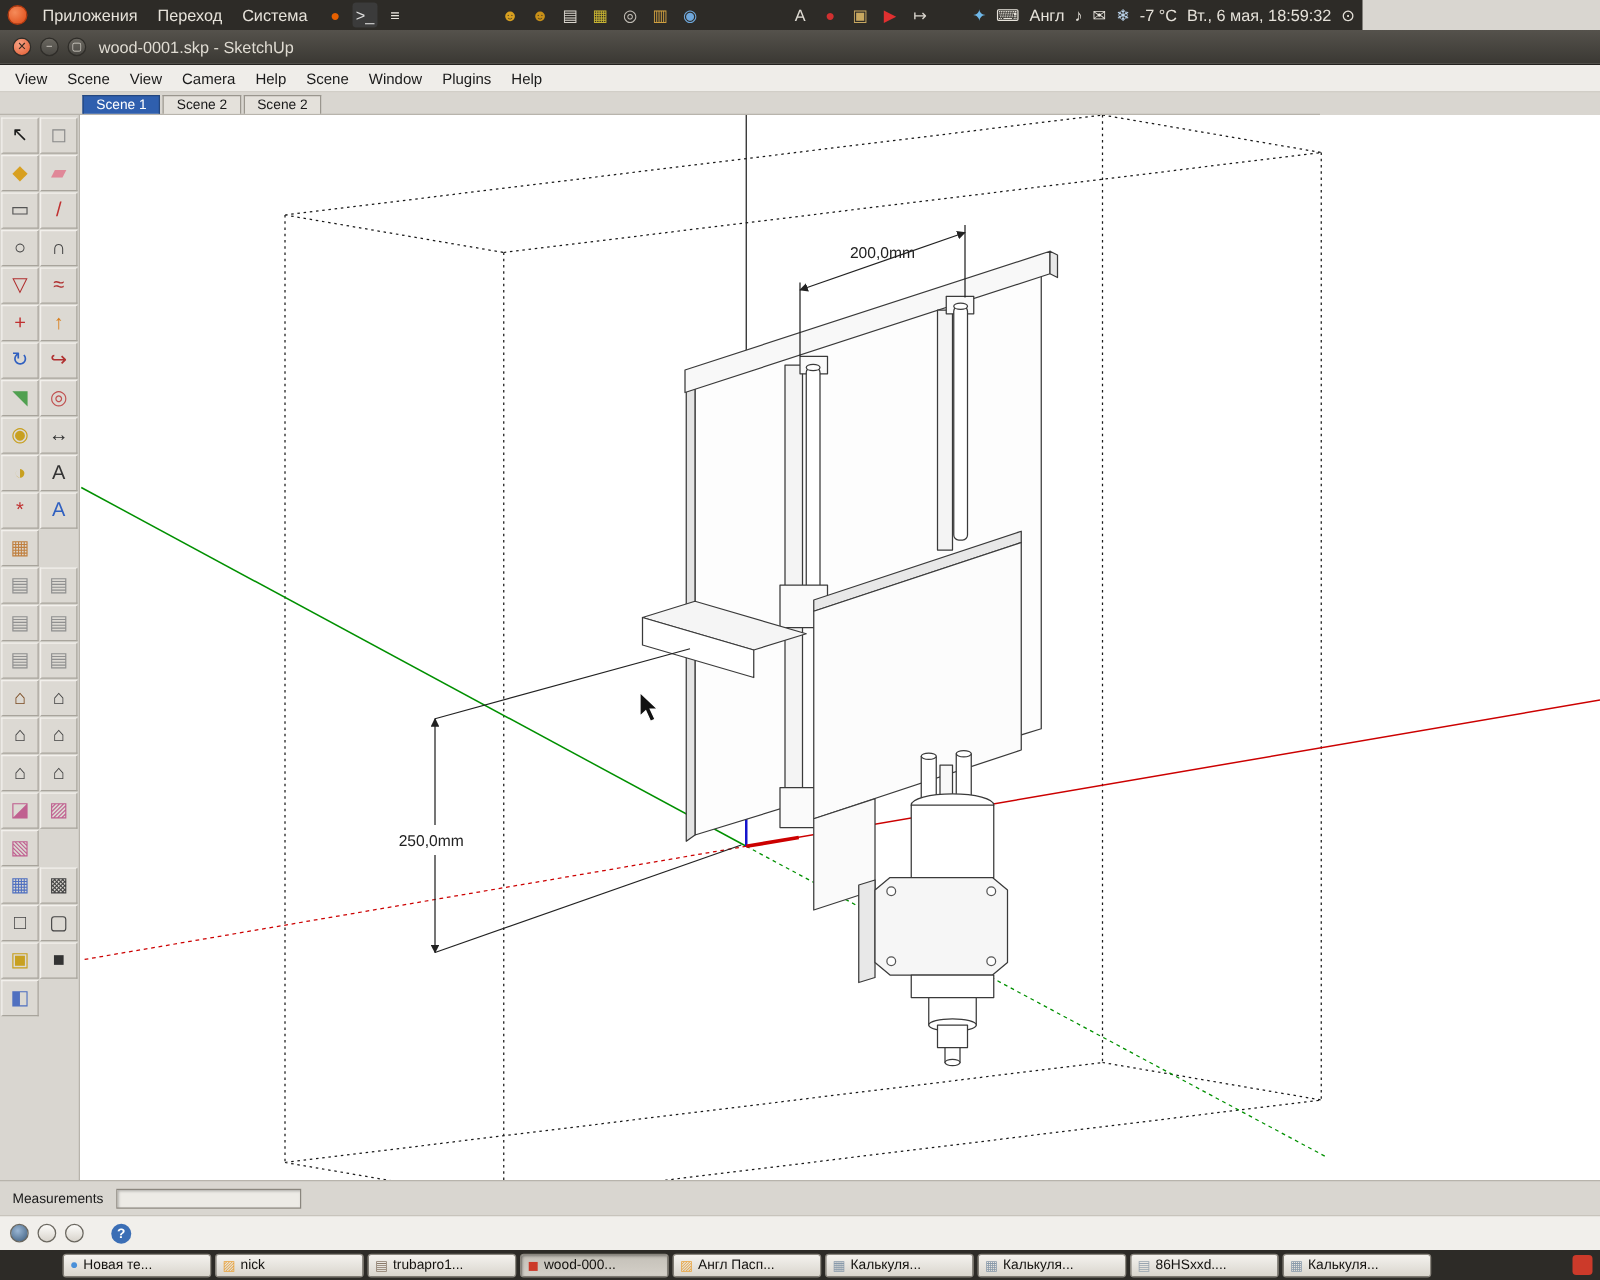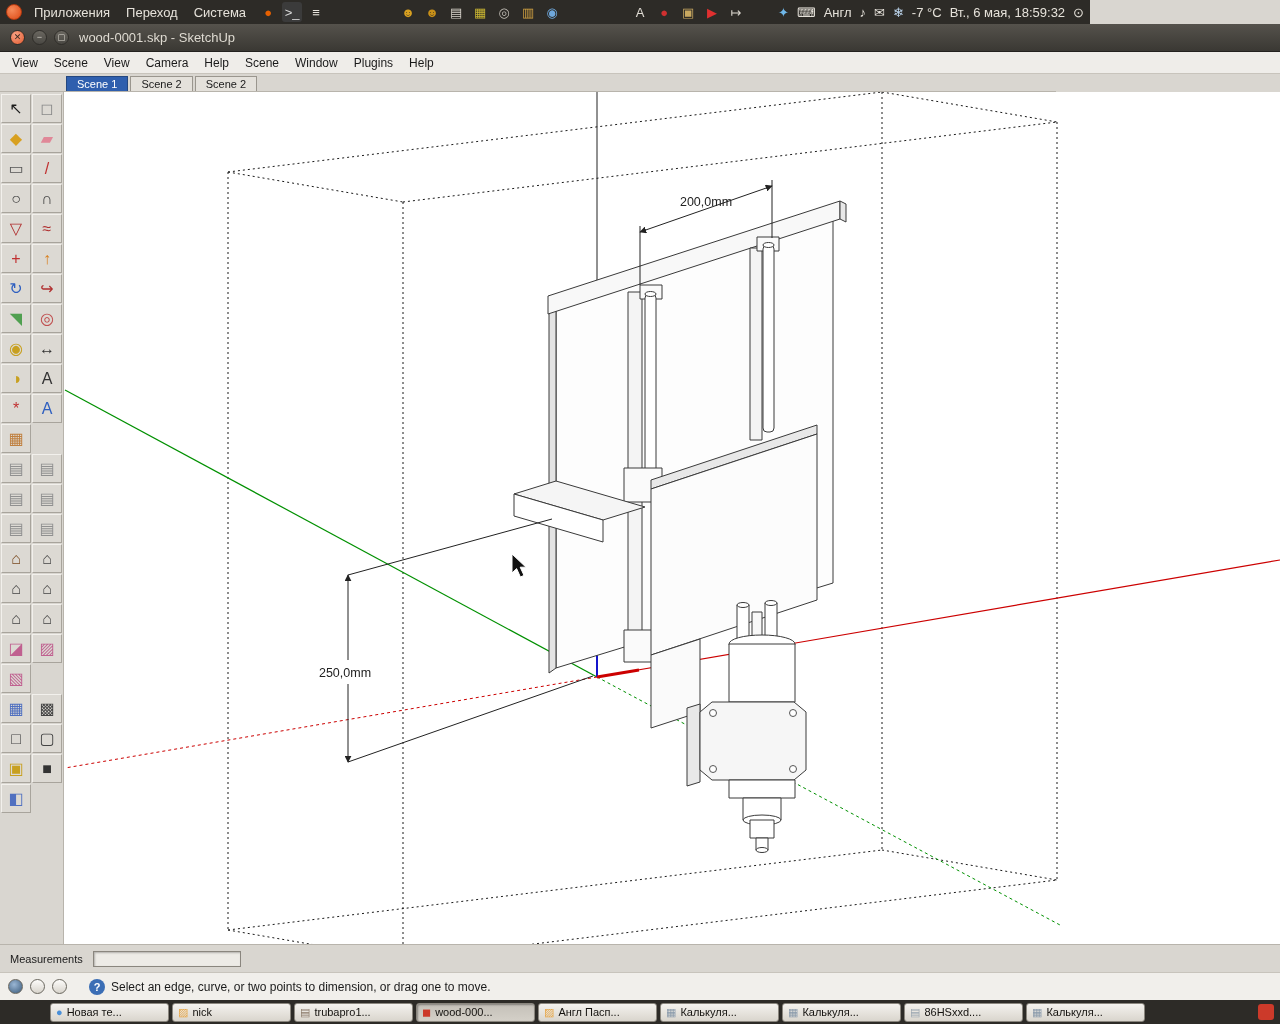--- a/index.html
+++ b/index.html
@@ -347,21 +347,20 @@
   <input class="meas-input" value="" style="">
 </div>
 
 <div class="status-bar">
   <span style="display:flex;gap:7px">
       <span class="status-circle sc0"></span>
       <span class="status-circle sc1"></span>
       <span class="status-circle sc2"></span>
     </span>
   <span class="help-badge">?</span>
-  <span>Select an edge, curve, or two points to dimension, or drag one to move.</span>
 </div>
 
 <div class="taskbar">
   <span class="task-items">
       <div class="task-btn">
         <span class="task-ico" style="color: rgb(74, 144, 217);">●</span>
         <span class="task-label">Новая те...</span>
       </div>
       <div class="task-btn">
         <span class="task-ico" style="color: rgb(232, 163, 61);">▨</span>

